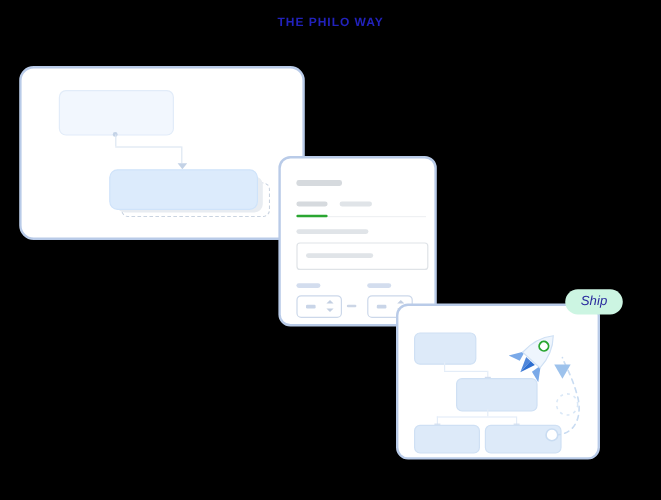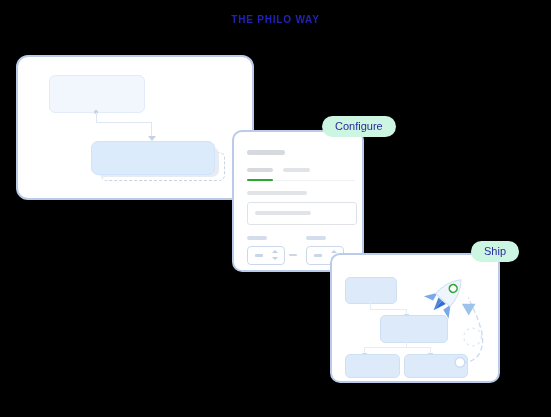--- a/index.html
+++ b/index.html
@@ -55,21 +55,21 @@
     border-radius: 11px;
     font-size: 11px;
     line-height: 21px;
     height: 21px;
     padding: 0 13px;
     white-space: nowrap;
     z-index: 60;
   }
   #badge-drag   { left: 205px; top: 46px; }
   #badge-config { left: 322px; top: 116px; }
-  #badge-ship   { left: 471px; top: 241px; }
+  #badge-ship   { left: 471px; top: 241px; font-style: italic; }
 
   
   .node-plain {
     position: absolute;
     background: #f2f7fe;
     border: 1px solid #e2ecf9;
     border-radius: 6px;
   }
   .node-filled {
     position: absolute;
@@ -287,16 +287,15 @@
           <circle cx="11" cy="12" r="4" fill="#ffffff" stroke="#2aa631" stroke-width="1.6"></circle>
 
           <path d="M 6 29 L 11 42 L 11 29 Z" fill="#4f86da"></path>
           <path d="M 11 29 L 11 42 L 16 29 Z" fill="#2f6fd0"></path>
         </g>
       </svg>
 
     </div>
   </div>
 
-  <div class="badge" id="badge-config">Configure</div>
   <div class="badge" id="badge-ship">Ship</div>
 
 </div>
 
 </body></html>

